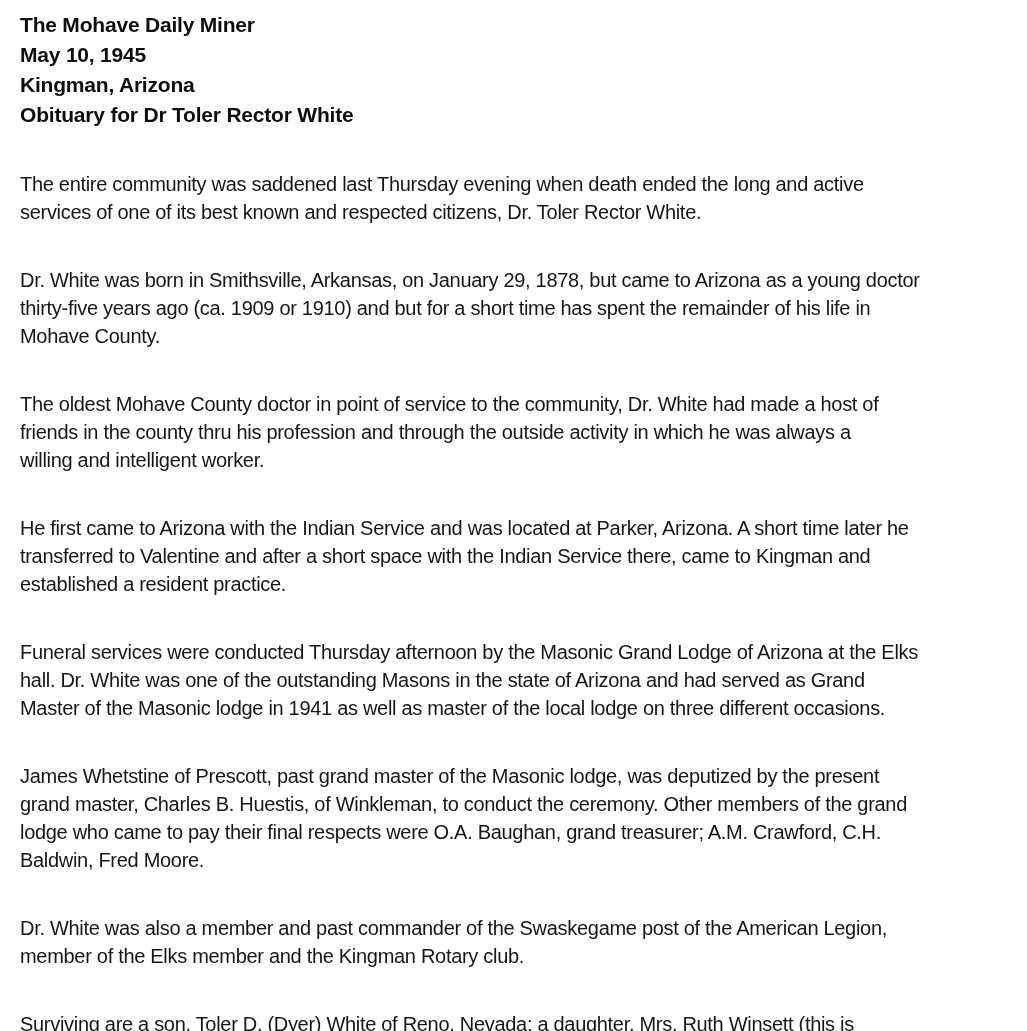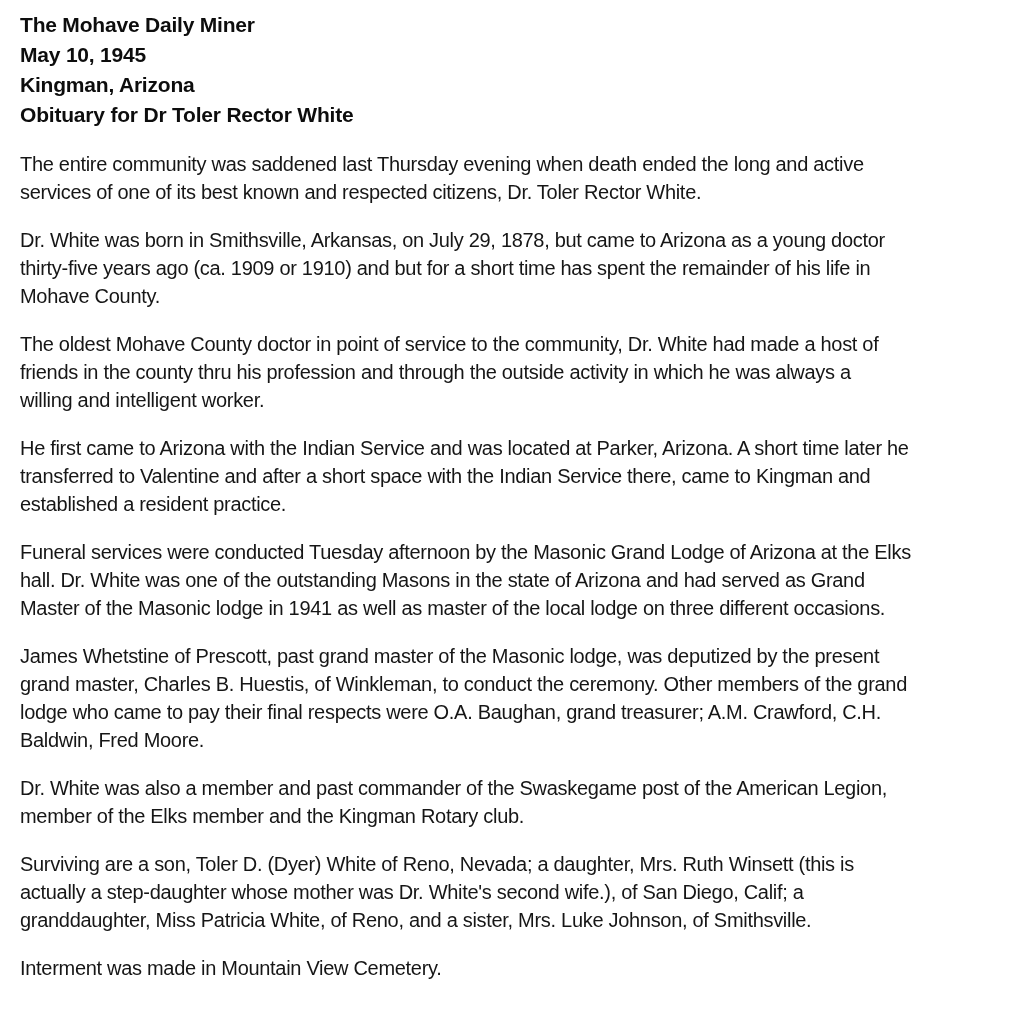--- a/index.html
+++ b/index.html
@@ -26,49 +26,49 @@
     white-space: pre;
     margin: 0 0 0 0;
     color: #0d0d0d;
   }
   .doc-paragraph {
     font-size: 20px;
     font-weight: normal;
     line-height: 28px;
     letter-spacing: -0.3px;
     white-space: pre;
-    margin: 20px 0 0 0;
+    margin: 40px 0 0 0;
     color: #161616;
   }
 </style>
 </head>
 <body>
 
 <div class="page">
   <div class="doc-header">The Mohave Daily Miner
 May 10, 1945
 Kingman, Arizona
 Obituary for Dr Toler Rector White</div>
 
   <p class="doc-paragraph">The entire community was saddened last Thursday evening when death ended the long and active
 services of one of its best known and respected citizens, Dr. Toler Rector White.</p>
 
-  <p class="doc-paragraph">Dr. White was born in Smithsville, Arkansas, on July 29, 1878, but came to Arizona as a young doctor
+  <p class="doc-paragraph">Dr. White was born in Smithsville, Arkansas, on January 29, 1878, but came to Arizona as a young doctor
 thirty-five years ago (ca. 1909 or 1910) and but for a short time has spent the remainder of his life in
 Mohave County.</p>
 
   <p class="doc-paragraph">The oldest Mohave County doctor in point of service to the community, Dr. White had made a host of
 friends in the county thru his profession and through the outside activity in which he was always a
 willing and intelligent worker.</p>
 
   <p class="doc-paragraph">He first came to Arizona with the Indian Service and was located at Parker, Arizona. A short time later he
 transferred to Valentine and after a short space with the Indian Service there, came to Kingman and
 established a resident practice.</p>
 
-  <p class="doc-paragraph">Funeral services were conducted Tuesday afternoon by the Masonic Grand Lodge of Arizona at the Elks
+  <p class="doc-paragraph">Funeral services were conducted Thursday afternoon by the Masonic Grand Lodge of Arizona at the Elks
 hall. Dr. White was one of the outstanding Masons in the state of Arizona and had served as Grand
 Master of the Masonic lodge in 1941 as well as master of the local lodge on three different occasions.</p>
 
   <p class="doc-paragraph">James Whetstine of Prescott, past grand master of the Masonic lodge, was deputized by the present
 grand master, Charles B. Huestis, of Winkleman, to conduct the ceremony. Other members of the grand
 lodge who came to pay their final respects were O.A. Baughan, grand treasurer; A.M. Crawford, C.H.
 Baldwin, Fred Moore.</p>
 
   <p class="doc-paragraph">Dr. White was also a member and past commander of the Swaskegame post of the American Legion,
 member of the Elks member and the Kingman Rotary club.</p>

